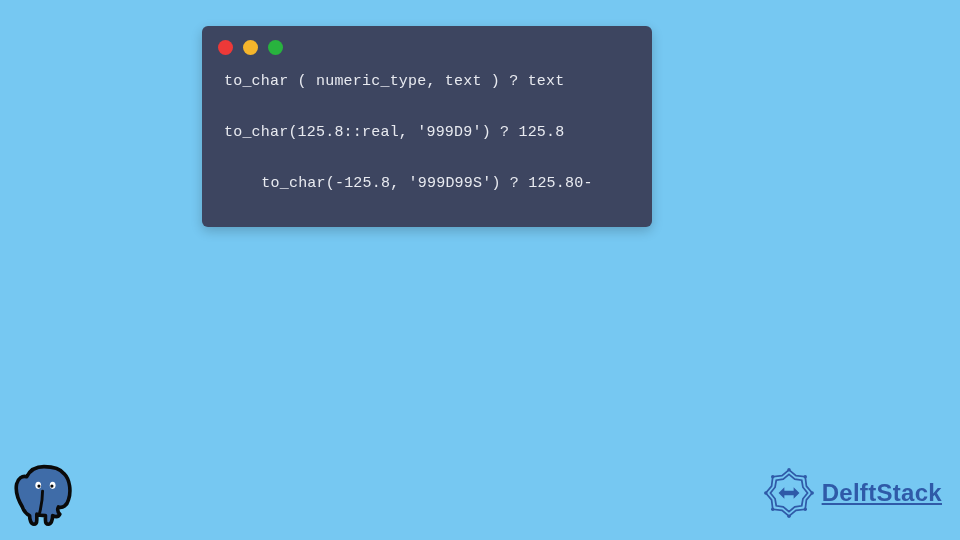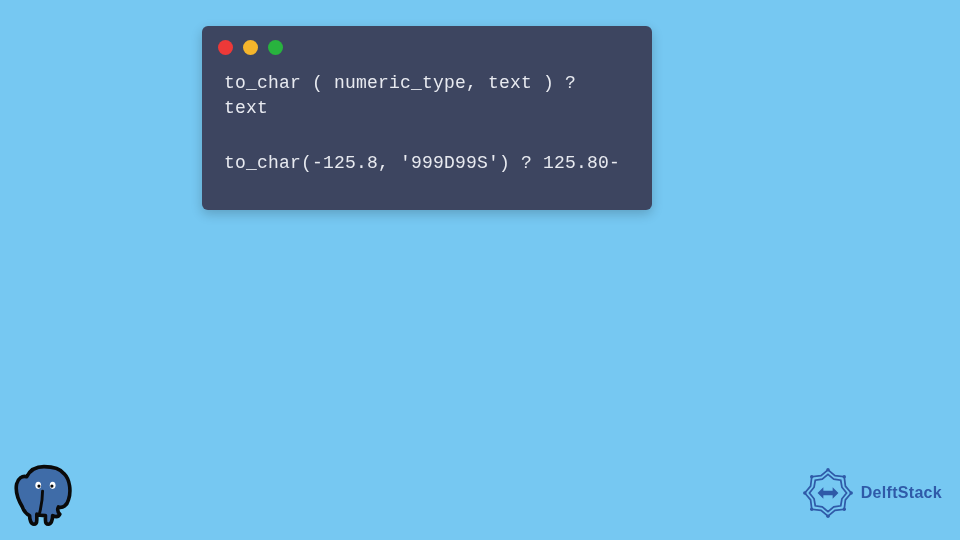--- a/index.html
+++ b/index.html
@@ -33,28 +33,28 @@
     border-radius: 50%;
   }
   .dot.red { background: #ed3938; }
   .dot.yellow { background: #f5b52c; }
   .dot.green { background: #28b33e; }
   .code-body {
     padding: 6px 22px 0 22px;
   }
   .code-line {
     color: #e8eaf0;
-    font-size: 18px;
+    font-size: 15px;
     line-height: 1.4;
     margin-bottom: 30px;
     font-family: Menlo, Consolas, "Courier New", monospace;
     font-weight: 400;
     letter-spacing: 0.2px;
   }
-  .code-line:last-child { margin-bottom: 11px; }
+  .code-line:last-child { margin-bottom: 11px; text-align: center; }
   .elephant {
     position: absolute;
     left: 8px;
     bottom: 10px;
     width: 72px;
     height: 72px;
   }
   .brand {
     position: absolute;
     right: 18px;
@@ -62,36 +62,38 @@
     display: flex;
     align-items: center;
     gap: 4px;
   }
   .brand-icon {
     width: 58px;
     height: 58px;
   }
   .brand-text {
     color: #2f5aa8;
-    font-size: 16px;
+    font-size: 24px;
     font-weight: 600;
     letter-spacing: 0.3px;
+    text-decoration: underline;
   }
 </style>
 </head>
 <body>
 
 <div class="code-window">
   <div class="titlebar">
     <div class="dot red"></div>
     <div class="dot yellow"></div>
     <div class="dot green"></div>
   </div>
   <div class="code-body">
     <div class="code-line">to_char ( numeric_type, text ) ? text</div>
+    <div class="code-line">to_char(125.8::real, '999D9') ? 125.8</div>
     <div class="code-line">to_char(-125.8, '999D99S') ? 125.80-</div>
   </div>
 </div>
 
 <div class="elephant">
   <svg viewBox="0 0 100 100" width="72" height="72">
     <path d="M 50 12
              C 38 12 30 18 26 26
              C 20 24 14 28 12 36
              C 10 46 14 58 20 68

